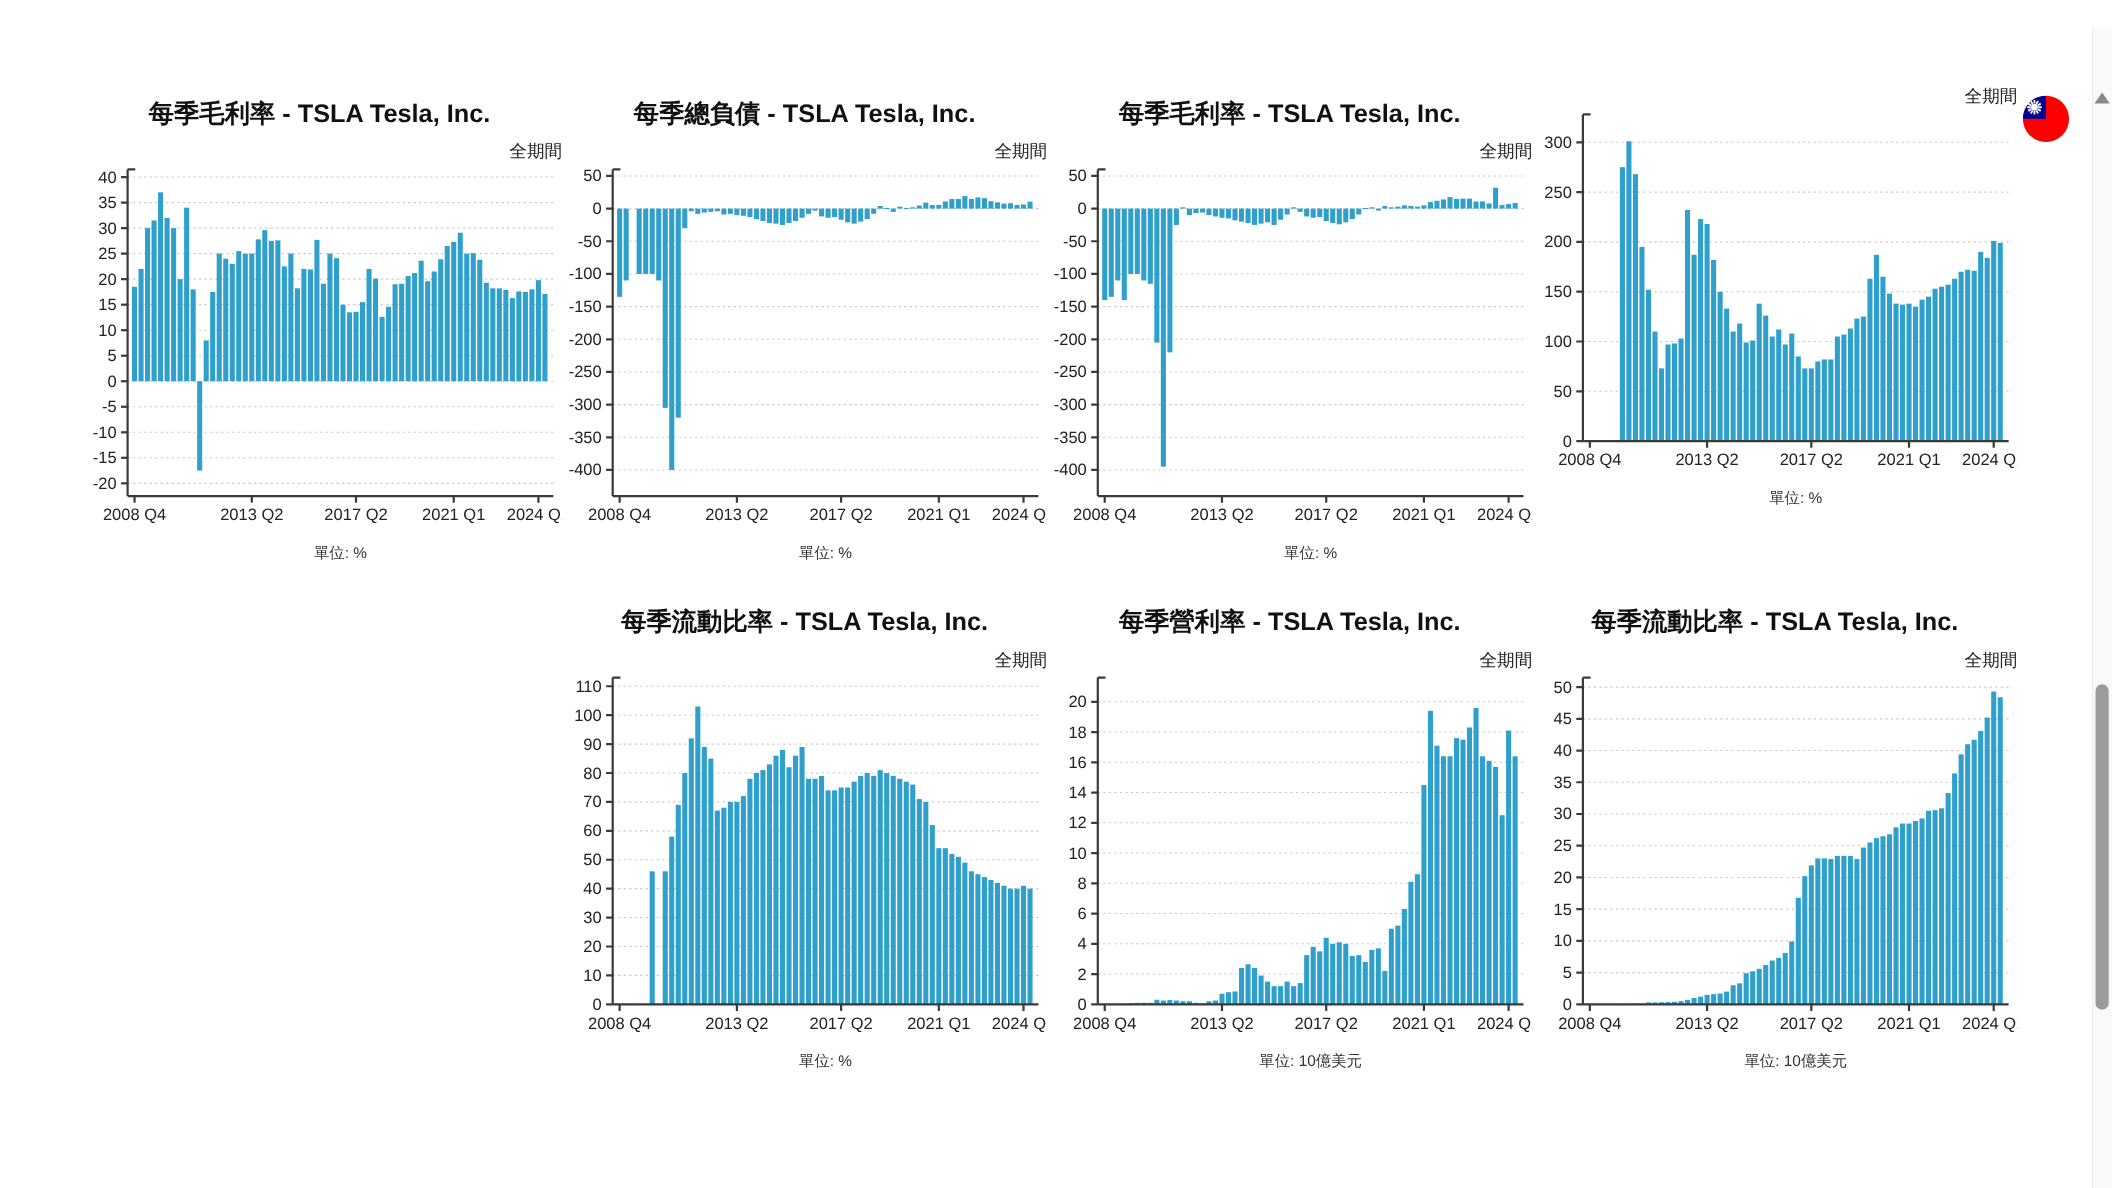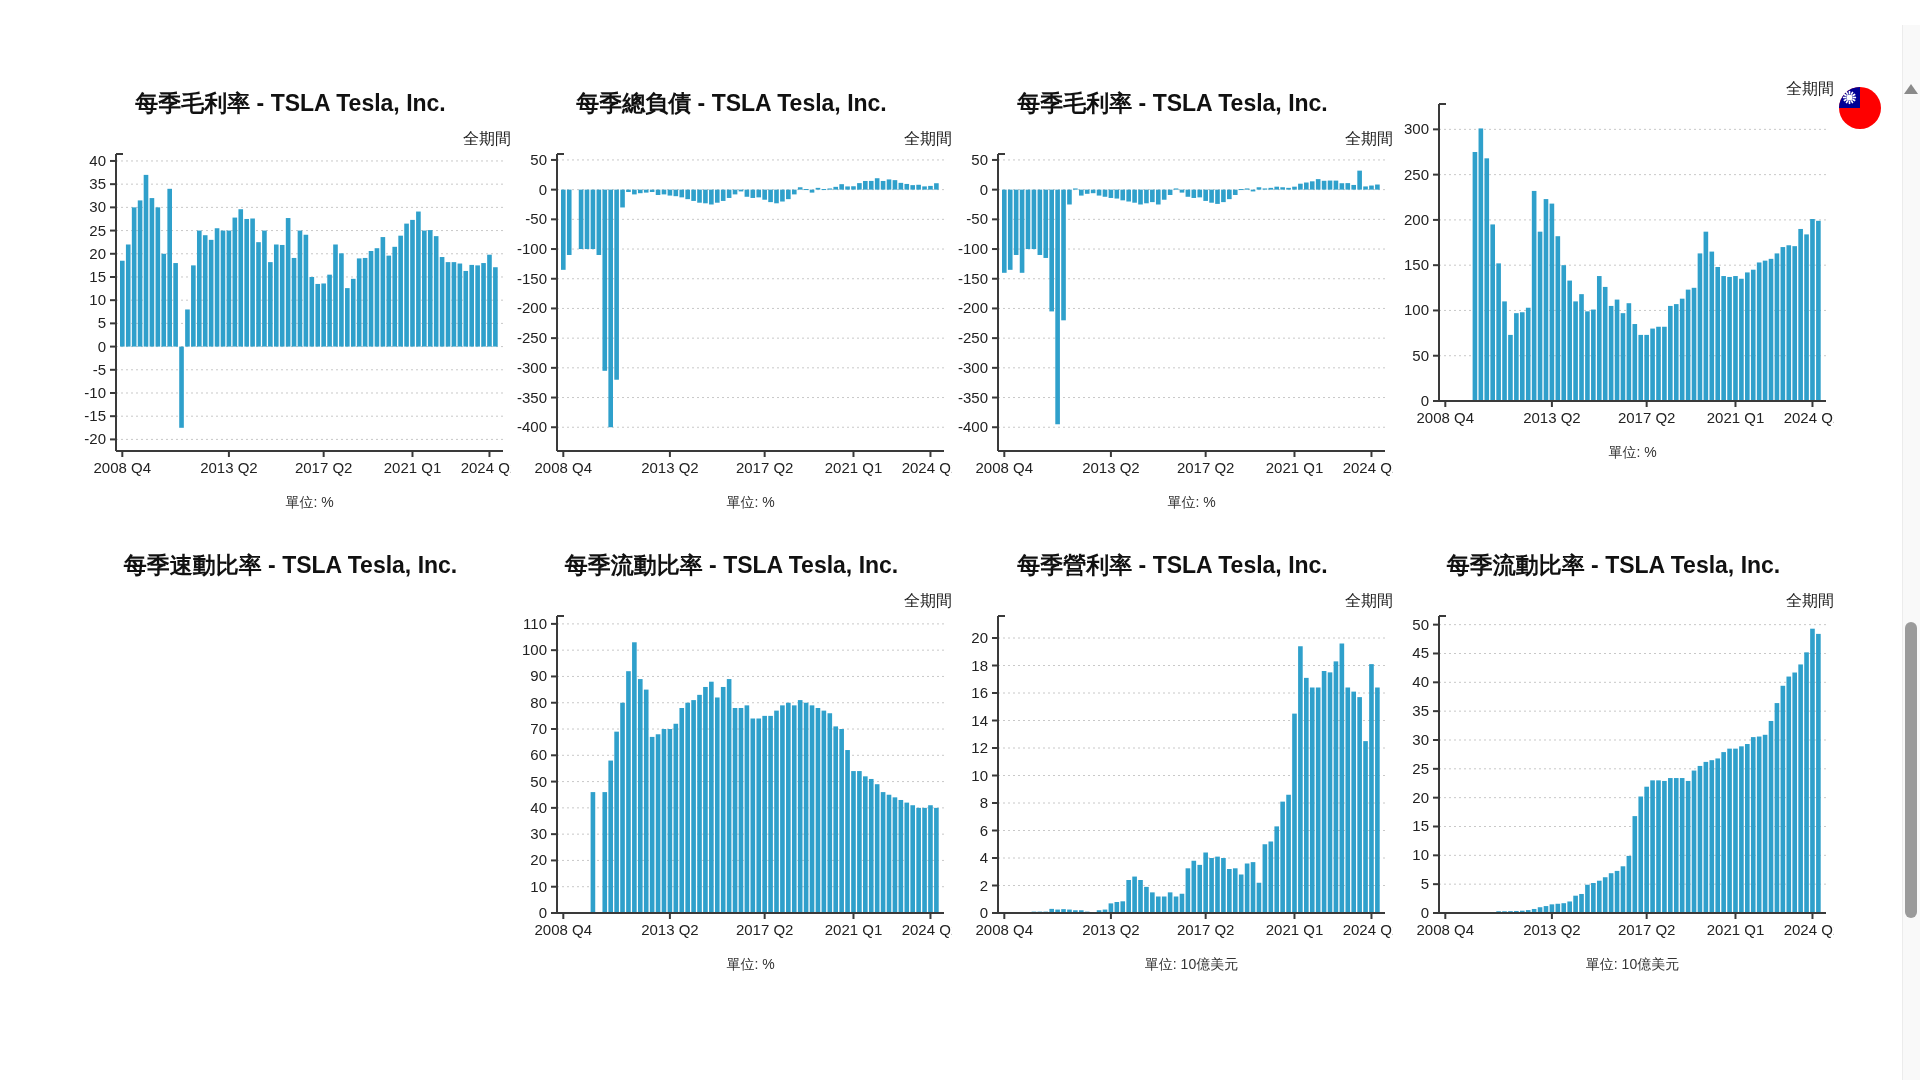--- a/index.html
+++ b/index.html
@@ -487,21 +487,20 @@
         <line x1="342.48140625" y1="302" x2="342.48140625" y2="308" stroke="#3a3a3a" stroke-width="2"></line>
         <text x="342.48140625" y="324" text-anchor="middle" font-size="15" fill="#222222" font-family="Liberation Sans, sans-serif">2021 Q1</text>
         <line x1="419.46578125" y1="302" x2="419.46578125" y2="308" stroke="#3a3a3a" stroke-width="2"></line>
         <text x="419.46578125" y="324" text-anchor="middle" font-size="15" fill="#222222" font-family="Liberation Sans, sans-serif">2024 Q2</text>
         <text x="239.5" y="358" text-anchor="middle" font-size="14" fill="#333333" font-family="Liberation Sans, sans-serif">單位: %</text>
       </svg>
     </div>
 </div>
 
 <div class="chart-cell" style="left:70px;top:532px">
-  <div class="chart-title">每季速動比率 - TSLA Tesla, Inc.</div>
   <div class="chart-subtitle"></div>
   <div class="chart-svg-wrap">
       <svg class="chart-svg" width="441" height="368"></svg>
     </div>
 </div>
 <div class="chart-cell" style="left:511px;top:532px">
   <div class="chart-title">每季流動比率 - TSLA Tesla, Inc.</div>
   <div class="chart-subtitle">全期間</div>
   <div class="chart-svg-wrap">
       <svg class="chart-svg" width="441" height="368">

